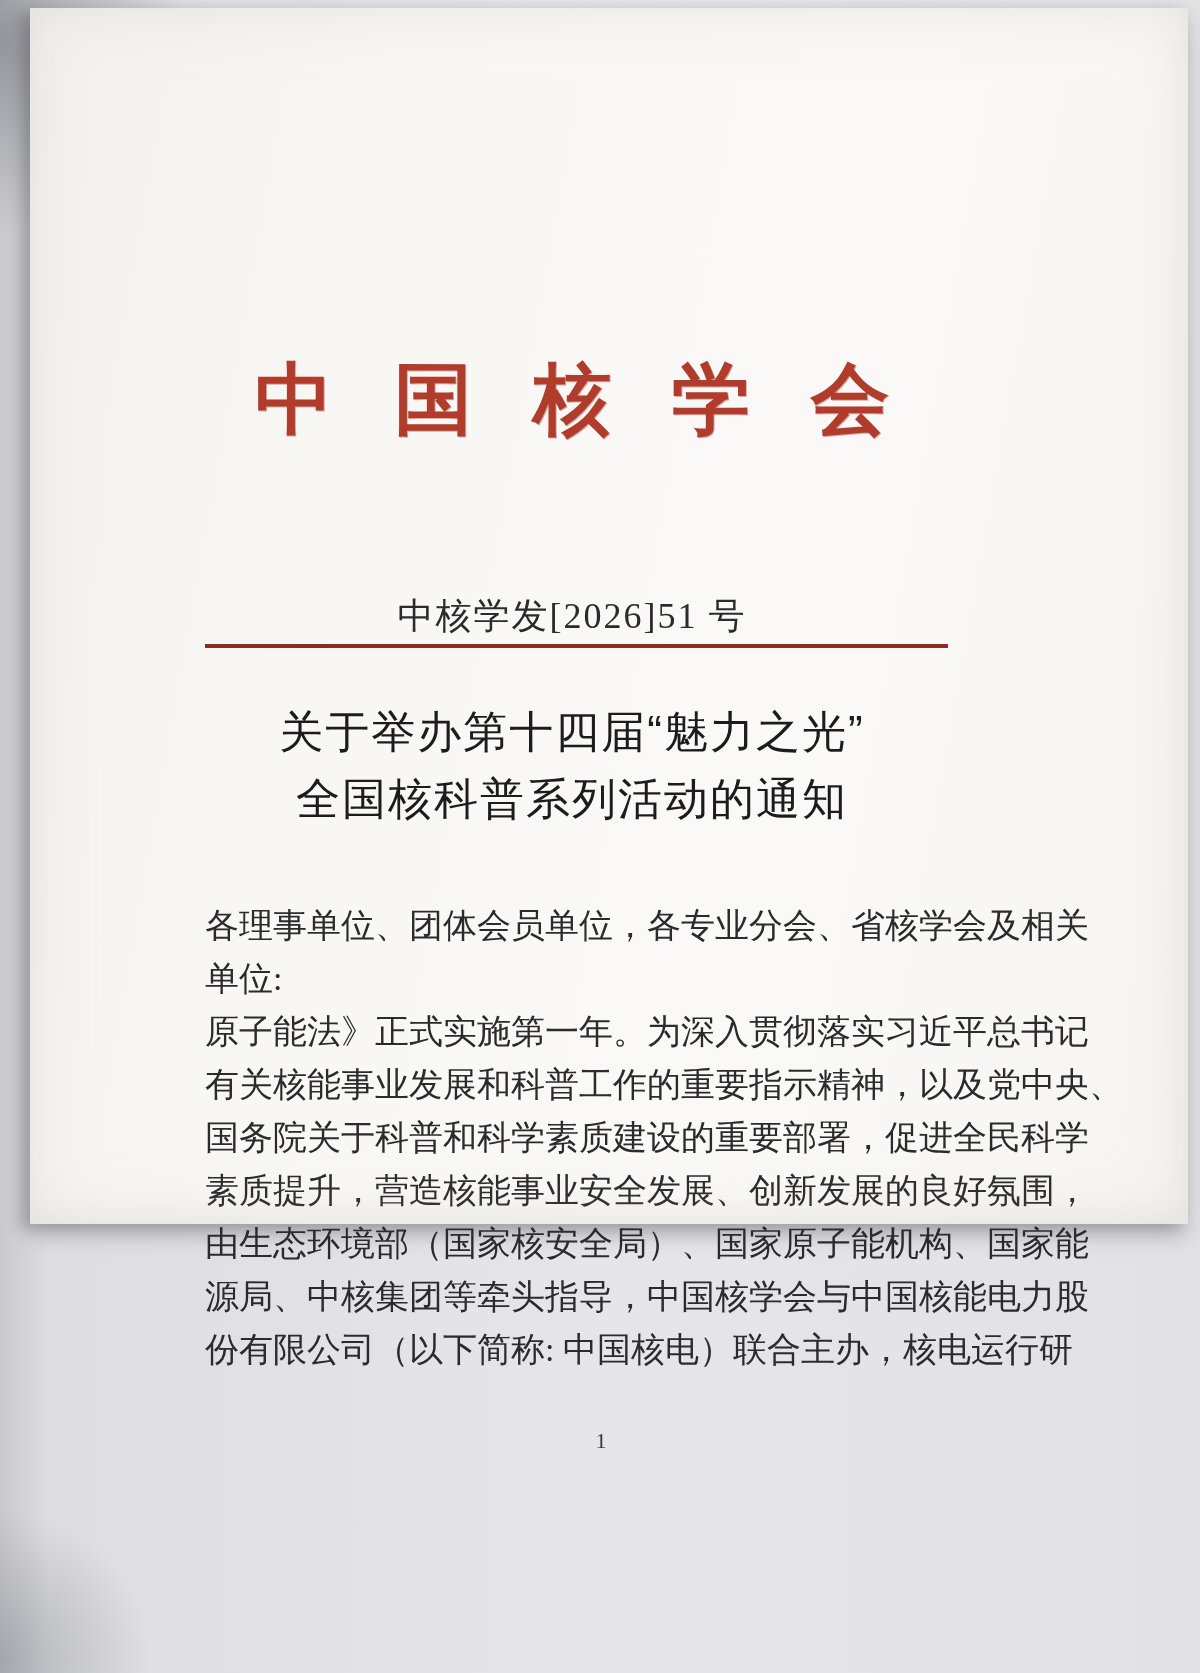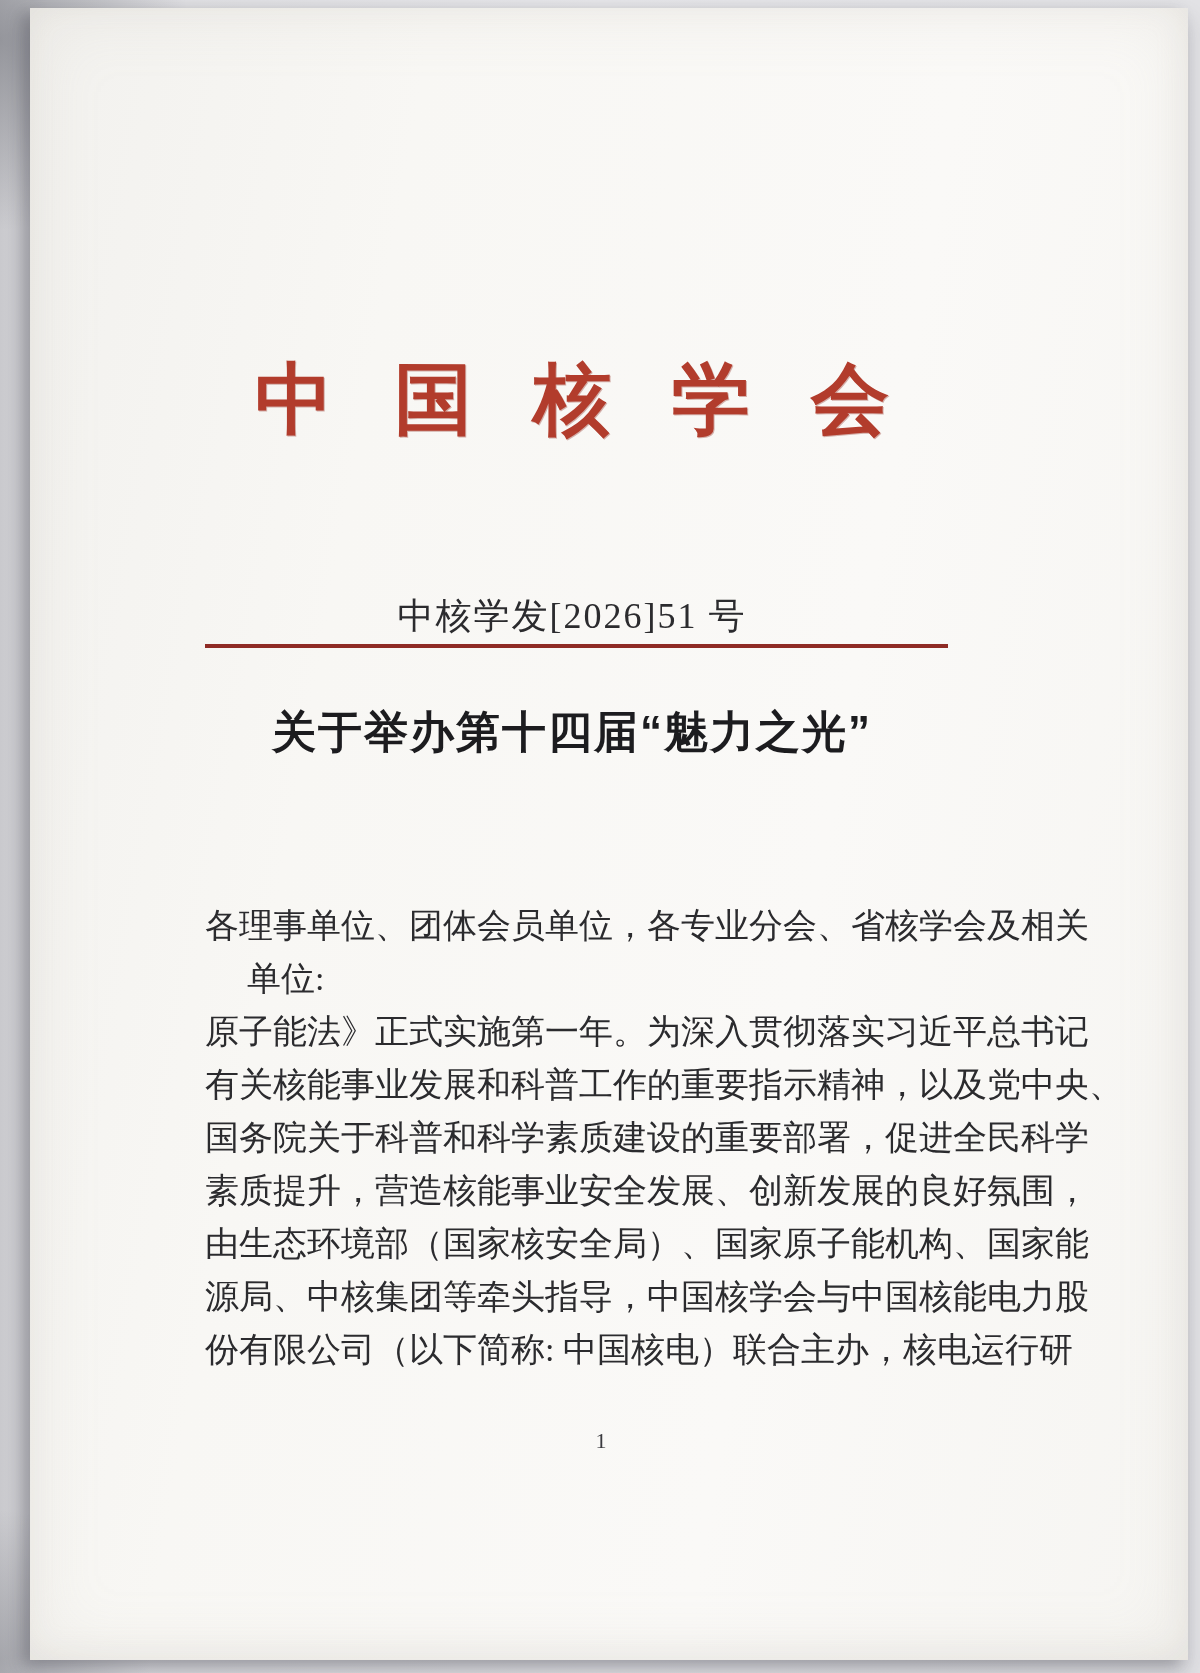--- a/index.html
+++ b/index.html
@@ -17,21 +17,21 @@
       radial-gradient(circle at 0px 40px, rgba(96,98,106,0.50), rgba(96,98,106,0) 190px),
       radial-gradient(circle at 0px 1660px, rgba(110,112,120,0.40), rgba(110,112,120,0) 150px),
       linear-gradient(90deg, #c9c9cd 0%, #dedee1 4%, #e6e6e9 50%, #e2e2e5 100%);
     overflow: hidden;
   }
   .paper {
     position: absolute;
     left: 30px;
     top: 8px;
     width: 1158px;
-    height: 1652px;
+    height: 1216px;
     background: linear-gradient(100deg, #f2f1ee 0%, #f8f7f4 28%, #faf9f7 65%, #f6f5f2 100%);
     box-shadow:
       -9px 5px 14px rgba(70,70,82,0.32),
       0 12px 20px rgba(70,70,82,0.22);
   }
   .paper::after {
     content: "";
     position: absolute;
     inset: 0;
     box-shadow:
@@ -70,42 +70,41 @@
     height: 4px;
     background: #8f2b25;
     border: none;
     margin: 0;
   }
   .doc-title {
     top: 690px;
     font-family: "Liberation Sans", sans-serif;
     font-size: 44px;
     line-height: 67px;
-    font-weight: bold;
+    font-weight: normal;
     color: #1c1c1f;
     letter-spacing: 2px;
   }
   .body-block {
     position: absolute;
     left: 175px;
     top: 891px;
     width: 792px;
     font-size: 34px;
     line-height: 53px;
     color: #2b2b2e;
   }
   .line {
     text-align: justify;
     text-align-last: justify;
     white-space: nowrap;
   }
   .line.short {
     text-align: right;
     text-align-last: left;
-    margin-left: 42px;
   }
   .line.indent {
     padding-left: 68px;
   }
   .page-number {
     position: absolute;
     left: 175px;
     top: 1420px;
     width: 792px;
     text-align: center;
@@ -120,20 +119,21 @@
   <div class="paper">
 
     <div class="centered org-header">中国核学会</div>
 
     <div class="centered doc-number">中核学发[2026]51 号</div>
 
     <div class="red-rule"></div>
 
     <div class="centered doc-title">
       <div>关于举办第十四届“魅力之光”</div>
+      <div>全国核科普系列活动的通知</div>
     </div>
 
     <div class="body-block">
       <div class="line">各理事单位、团体会员单位，各专业分会、省核学会及相关</div>
       <div class="line short">单位:</div>
       <div class="line">原子能法》正式实施第一年。为深入贯彻落实习近平总书记</div>
       <div class="line">有关核能事业发展和科普工作的重要指示精神，以及党中央、</div>
       <div class="line">国务院关于科普和科学素质建设的重要部署，促进全民科学</div>
       <div class="line">素质提升，营造核能事业安全发展、创新发展的良好氛围，</div>
       <div class="line">由生态环境部（国家核安全局）、国家原子能机构、国家能</div>

